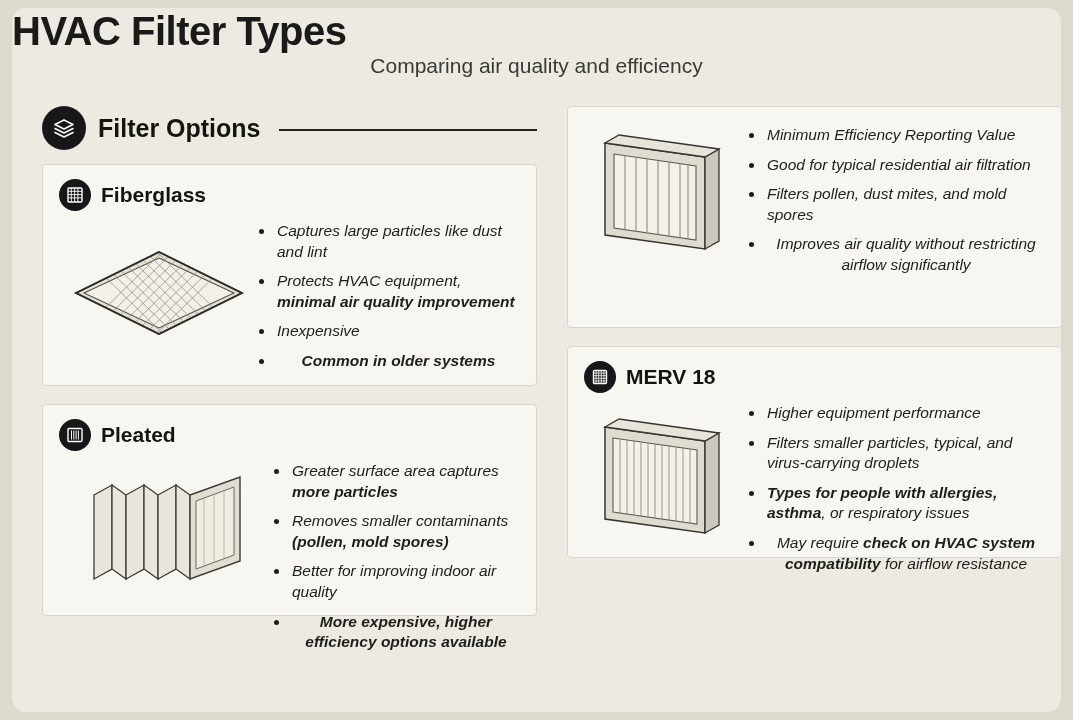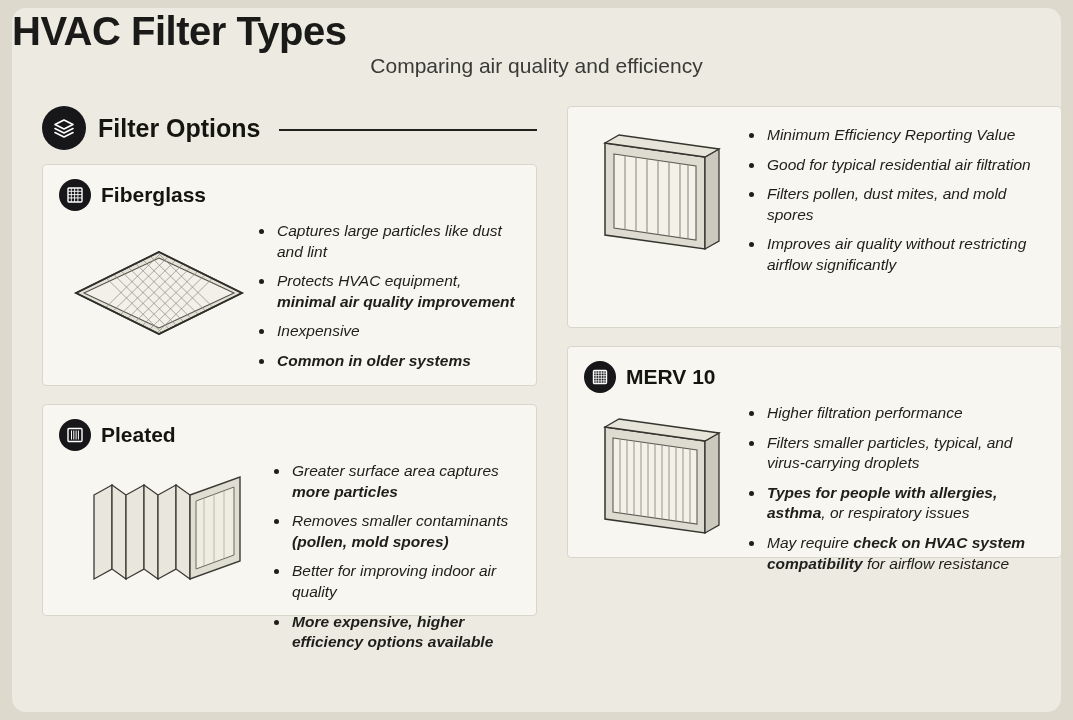--- a/index.html
+++ b/index.html
@@ -124,21 +124,21 @@
     padding: 0 0 0 16px;
     flex: 1 1 auto;
   }
   ul.bullets li {
     font-size: 15.5px;
     color: #1e1e1a;
     line-height: 1.33;
     margin-bottom: 9px;
     padding-left: 2px;
   }
-  ul.bullets li:last-child { margin-bottom: 0; }
+  ul.bullets li:last-child { margin-bottom: 0; text-align: center; }
   ul.bullets li b { font-weight: bold; }
   .c1-card1 { height: 222px; }
   .c1-card2 { height: 212px; margin-top: 18px; }
   .c2-card1 { height: 222px; }
   .c2-card2 { height: 212px; }
 </style>
 </head>
 <body>
 
 <div class="page">
@@ -303,21 +303,21 @@
                 <line x1="7.7" y1="2.5" x2="7.7" y2="15.5"></line>
                 <line x1="10.3" y1="2.5" x2="10.3" y2="15.5"></line>
                 <line x1="12.9" y1="2.5" x2="12.9" y2="15.5"></line>
                 <line x1="2.5" y1="5.1" x2="15.5" y2="5.1"></line>
                 <line x1="2.5" y1="7.7" x2="15.5" y2="7.7"></line>
                 <line x1="2.5" y1="10.3" x2="15.5" y2="10.3"></line>
                 <line x1="2.5" y1="12.9" x2="15.5" y2="12.9"></line>
               </g>
             </svg>
           </div>
-          <div class="card-title">MERV 10</div>
+          <div class="card-title">MERV 18</div>
         </div>
         <div class="card-body">
           <div class="art" style="width:165px;">
             <svg width="160" height="150" viewBox="0 0 160 150">
               <polygon points="18,28 118,42 118,134 18,120" fill="#dedbd0" stroke="#35352f" stroke-width="1.5"></polygon>
               <polygon points="118,42 132,34 132,126 118,134" fill="#cbc8bd" stroke="#35352f" stroke-width="1.3"></polygon>
               <polygon points="18,28 32,20 132,34 118,42" fill="#e7e4d9" stroke="#35352f" stroke-width="1.3"></polygon>
               <polygon points="26,39 110,51 110,125 26,113" fill="#f3f1e8" stroke="#5d5d54" stroke-width="1.1"></polygon>
               <g stroke="#8d8d82" stroke-width="0.9">
                 <line x1="33" y1="40" x2="33" y2="114"></line>
@@ -328,21 +328,21 @@
                 <line x1="68" y1="45" x2="68" y2="119"></line>
                 <line x1="75" y1="46" x2="75" y2="120"></line>
                 <line x1="82" y1="47" x2="82" y2="121"></line>
                 <line x1="89" y1="48" x2="89" y2="122"></line>
                 <line x1="96" y1="49" x2="96" y2="123"></line>
                 <line x1="103" y1="50" x2="103" y2="124"></line>
               </g>
             </svg>
           </div>
           <ul class="bullets">
-              <li><span>Higher filtration performance</span></li>
+              <li><span>Higher equipment performance</span></li>
               <li><span>Filters smaller particles, typical, and virus-carrying droplets</span></li>
               <li><b>Types for people with allergies, asthma</b><span>, or respiratory issues</span></li>
               <li><span>May require </span><b>check on HVAC system compatibility</b><span> for airflow resistance</span></li>
             </ul>
         </div>
       </div>
     </div>
 
   </div>
 </div>

